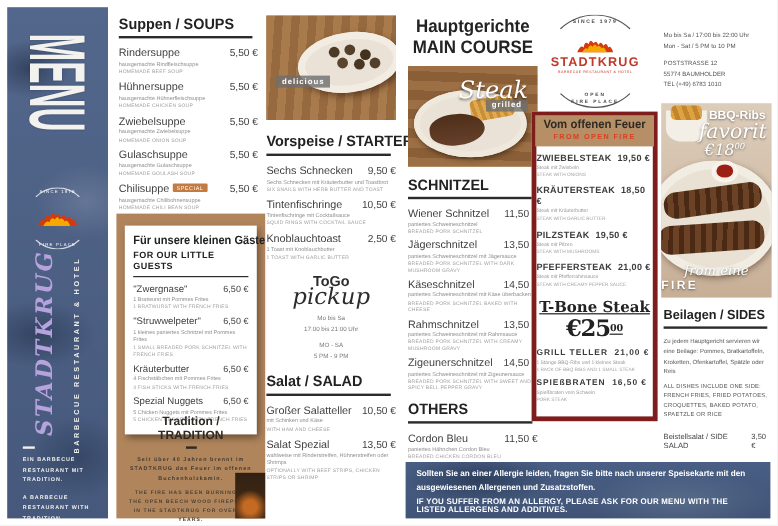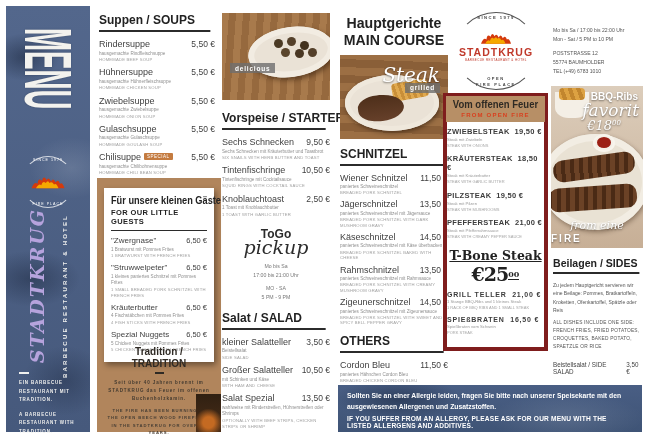--- a/index.html
+++ b/index.html
@@ -336,28 +336,20 @@
       </div>
       <div class="togo-sm">
         <div>MO - SA</div>
           <div>5 PM - 9 PM</div>
       </div>
     </div>
 
     <div class="sec-h">Salat / SALAD</div>
     <div class="mi">
       <div class="mi-top">
-          <span class="mi-name">kleiner Salatteller</span>
-          <span class="mi-price">3,50 €</span>
-        </div>
-      <div class="mi-de">Beistellsalat</div>
-      <div class="mi-en">SIDE SALAD</div>
-    </div>
-    <div class="mi">
-      <div class="mi-top">
           <span class="mi-name">Großer Salatteller</span>
           <span class="mi-price">10,50 €</span>
         </div>
       <div class="mi-de">mit Schinken und Käse</div>
       <div class="mi-en">WITH HAM AND CHEESE</div>
     </div>
     <div class="mi">
       <div class="mi-top">
           <span class="mi-name">Salat Spezial</span>
           <span class="mi-price">13,50 €</span>

